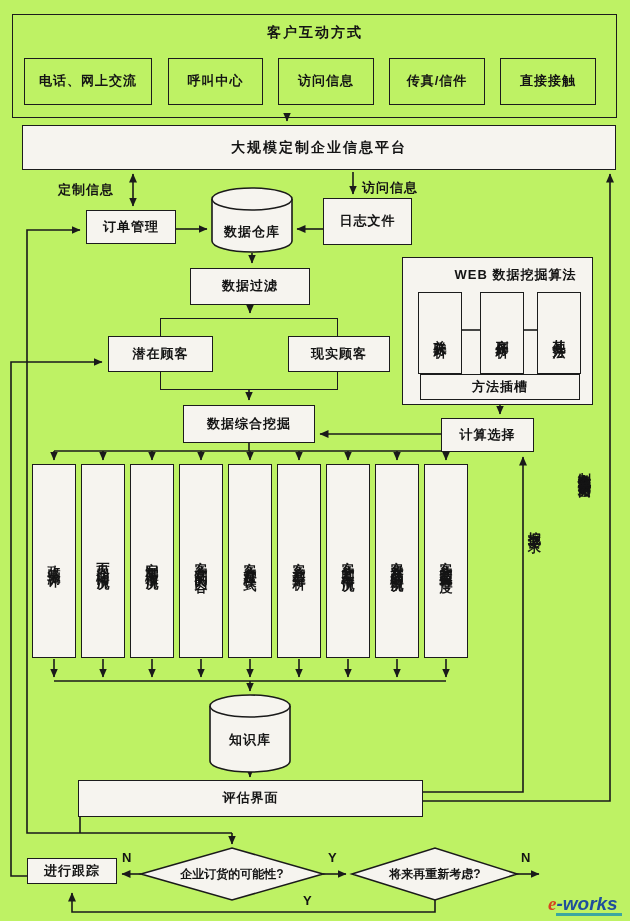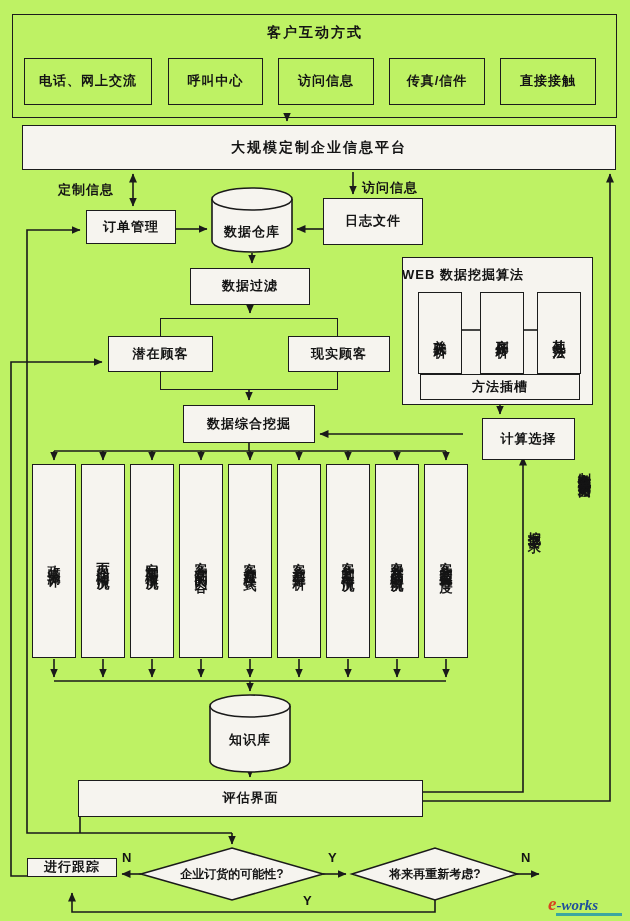--- a/index.html
+++ b/index.html
@@ -40,21 +40,21 @@
     position:absolute;z-index:3;font-size:13px;font-weight:bold;letter-spacing:1px;
     transform:translateX(-50%);white-space:nowrap;
   }
   .dtext{
     position:absolute;z-index:3;font-size:12px;font-weight:bold;text-align:center;white-space:nowrap;
     transform:translate(-50%,-50%);
   }
   .yn{position:absolute;z-index:3;font-size:13px;font-weight:bold;font-family:"Liberation Sans",sans-serif;}
   #watermark{position:absolute;left:548px;top:893px;z-index:4;font-style:italic;font-weight:bold;white-space:nowrap;}
   #watermark .we{font-size:19px;font-family:"Liberation Serif","DejaVu Serif",serif;}
-  #watermark .wr{font-size:15px;font-family:Liberation Serif, serif;}
+  #watermark .wr{font-size:19px;font-family:Liberation Sans, sans-serif;}
   #watermark .bar{display:block;height:3px;width:66px;margin-top:-2px;margin-left:8px;}
 </style>
 </head>
 <body>
 
 <div id="canvas">
 
   <svg id="connectors" width="630" height="921">
     <defs>
       <marker id="ah" markerUnits="userSpaceOnUse" markerWidth="11" markerHeight="9" refX="8.5" refY="4" orient="auto-start-reverse">
@@ -143,42 +143,42 @@
   <div class="box nobg" style="left:278px;top:58px;width:96px;height:47px">访问信息</div>
   <div class="box nobg" style="left:389px;top:58px;width:96px;height:47px">传真/信件</div>
   <div class="box nobg" style="left:500px;top:58px;width:96px;height:47px">直接接触</div>
 
   <div class="box" style="left:22px;top:125px;width:594px;height:45px;font-size:14px;letter-spacing:2px">大规模定制企业信息平台</div>
   <div class="lbl" style="left:58px;top:181px">定制信息</div>
   <div class="lbl" style="left:362px;top:179px">访问信息</div>
 
   <div class="box" style="left:86px;top:210px;width:90px;height:34px">订单管理</div>
   <div class="cyl-text" style="left:252px;top:223px">数据仓库</div>
-  <div class="box" style="left:323px;top:198px;width:100px;height:47px">日志文件</div>
+  <div class="box" style="left:323px;top:198px;width:89px;height:47px">日志文件</div>
 
   <div class="box" style="left:190px;top:268px;width:120px;height:37px">数据过滤</div>
   <div class="outline" style="left:160px;top:318px;width:178px;height:72px;z-index:0"></div>
   <div class="box" style="left:108px;top:336px;width:105px;height:36px">潜在顾客</div>
   <div class="box" style="left:288px;top:336px;width:102px;height:36px">现实顾客</div>
 
   <div class="outline" style="left:402px;top:257px;width:191px;height:148px;z-index:0;background:#f6f4ef"></div>
-  <div class="lbl" style="left:402px;top:266px;width:191px;text-align:left;letter-spacing:1px">WEB 数据挖掘算法</div>
+  <div class="lbl" style="left:420px;top:266px;width:191px;text-align:center;letter-spacing:1px">WEB 数据挖掘算法</div>
   <div class="box" style="left:420px;top:374px;width:160px;height:26px;z-index:1">方法插槽</div>
   <div class="vmethod" style="left:418px">
     <span>关联分析</span>
   </div>
   <div class="vmethod" style="left:480px">
     <span>序列分析</span>
   </div>
   <div class="vmethod" style="left:537px">
     <span>其他方法</span>
   </div>
 
   <div class="box" style="left:183px;top:405px;width:132px;height:38px">数据综合挖掘</div>
-  <div class="box" style="left:482px;top:418px;width:93px;height:42px">计算选择</div>
+  <div class="box" style="left:441px;top:418px;width:93px;height:34px">计算选择</div>
 
   <div class="vcol" style="left:32px">
     <span>政策测评</span>
     </div>
   <div class="vcol" style="left:81px">
     <span>页面访问情况</span>
     </div>
   <div class="vcol" style="left:130px">
     <span>定制需求情况</span>
     </div>
@@ -200,21 +200,21 @@
   <div class="vcol" style="left:424px">
     <span>客户的重要程度</span>
     </div>
 
   <div class="vlbl" style="left:528px;top:520px">挖掘要求</div>
   <div class="vlbl" style="left:578px;top:462px;letter-spacing:1px">制定个性化界面或修改网站页面</div>
 
   <div class="cyl-text" style="left:250px;top:731px">知识库</div>
   <div class="box" style="left:78px;top:780px;width:345px;height:37px">评估界面</div>
 
-  <div class="box" style="left:27px;top:858px;width:90px;height:19px">进行跟踪</div>
+  <div class="box" style="left:27px;top:858px;width:90px;height:26px">进行跟踪</div>
   <div class="dtext" style="left:232px;top:874px">企业订货的可能性?</div>
   <div class="dtext" style="left:435px;top:874px">将来再重新考虑?</div>
 
   <div class="yn" style="left:122px;top:850px">N</div>
   <div class="yn" style="left:328px;top:850px">Y</div>
   <div class="yn" style="left:521px;top:850px">N</div>
   <div class="yn" style="left:303px;top:893px">Y</div>
 
   <div id="watermark">
     <span class="we" style="color:#d8431f">e</span><span class="wr" style="color:#1f4e9c">-works</span>

